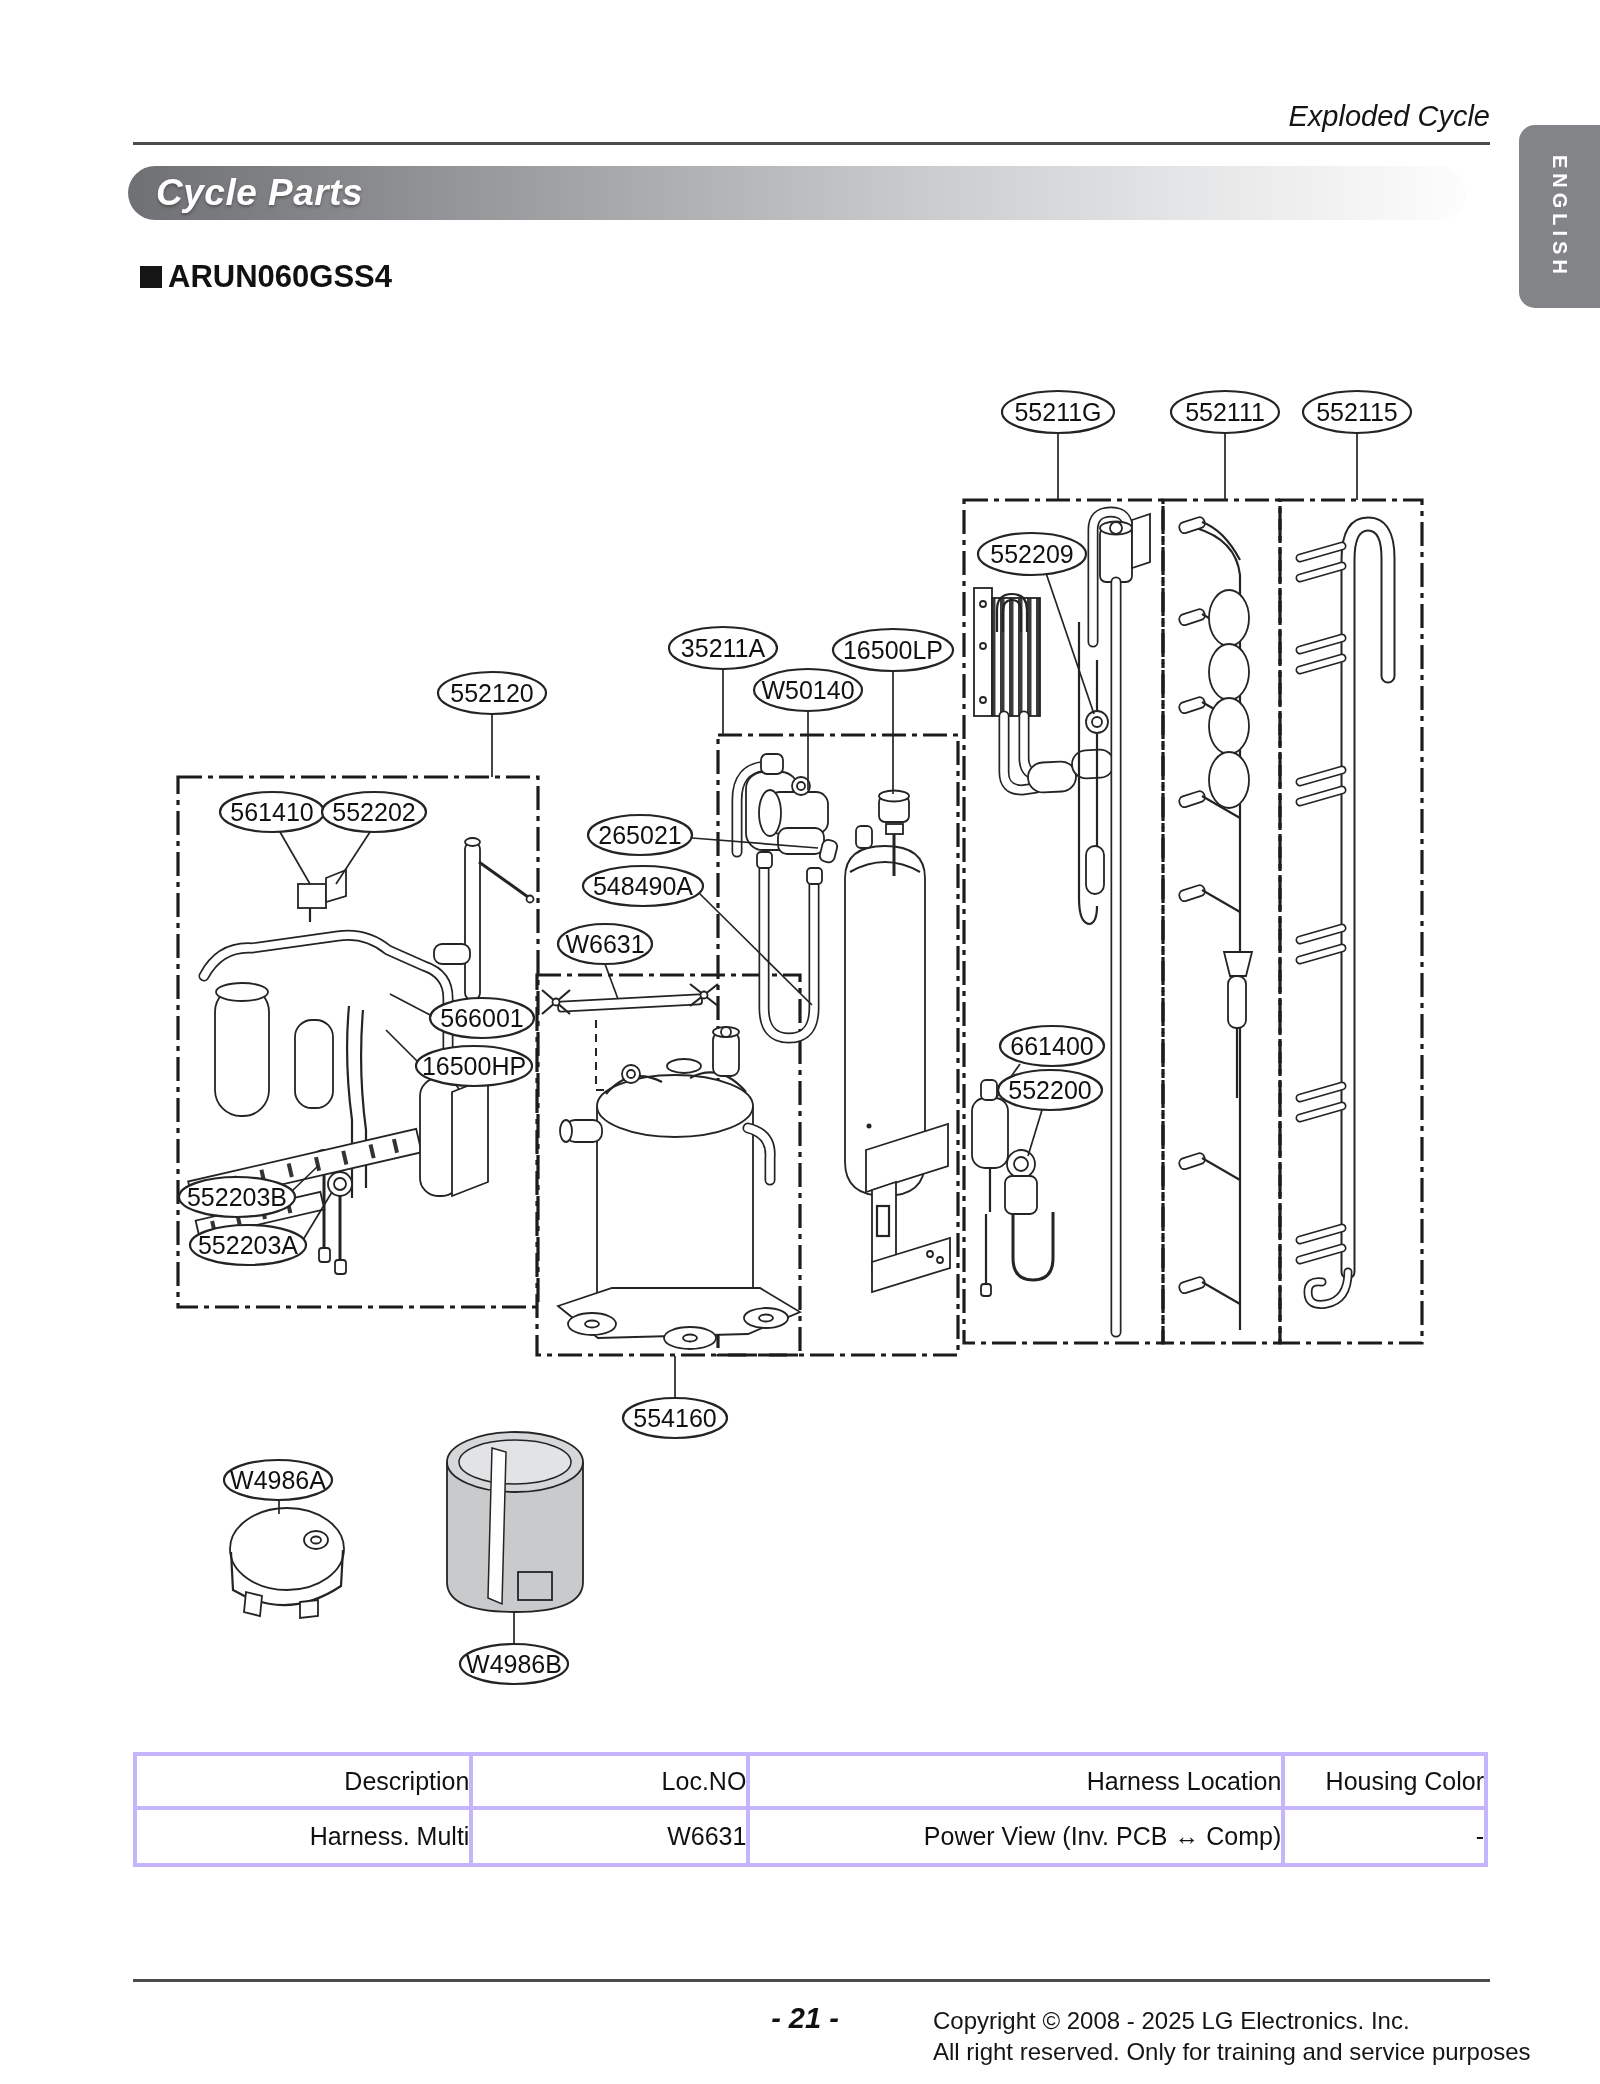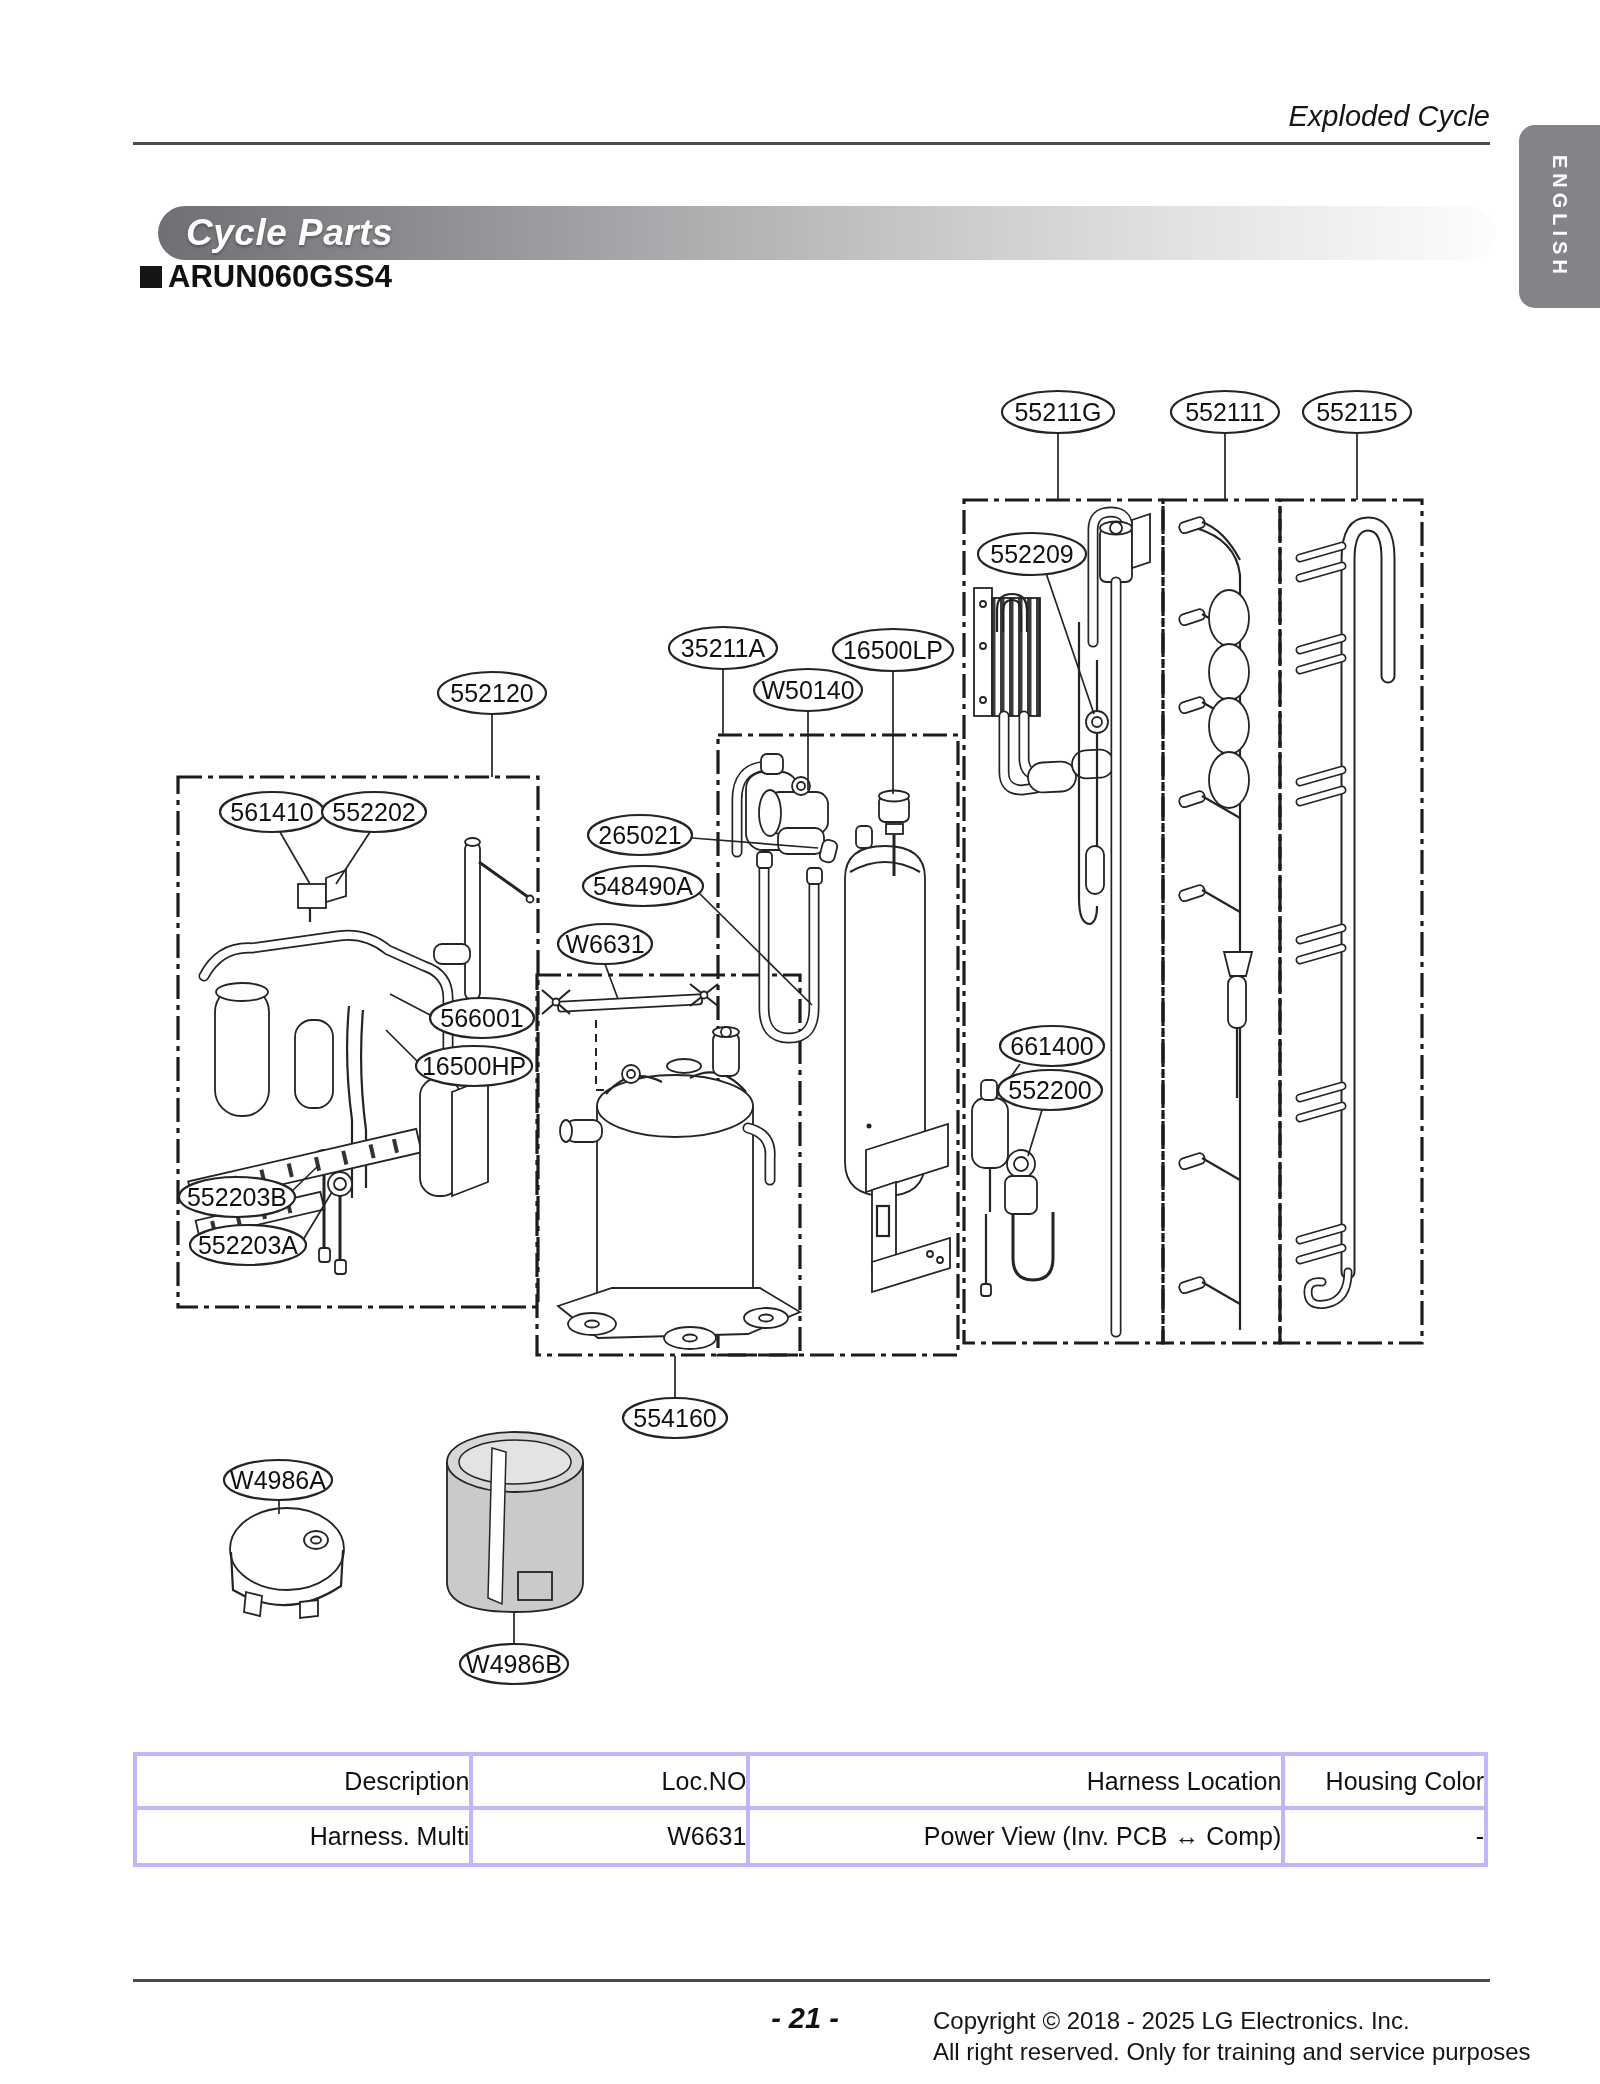--- a/index.html
+++ b/index.html
@@ -4,23 +4,23 @@
 <style>
   html,body{margin:0;padding:0;background:#e9e9e9;}
   .page{position:relative;width:1600px;height:2084px;background:#ffffff;overflow:hidden;
         font-family:"Liberation Sans","DejaVu Sans",sans-serif;color:#111;}
   .abs{position:absolute;}
   
   .exploded{left:600px;top:100px;width:890px;text-align:right;font-style:italic;font-weight:500;
             font-size:29px;color:#151515;}
   .rule{left:133px;width:1357px;height:3px;background:#4a4b4d;}
   .toprule{top:142px;}
-  .banner{left:158px;top:166px;width:1338px;height:54px;border-radius:27px;
+  .banner{left:128px;top:166px;width:1338px;height:54px;border-radius:27px;
           background:linear-gradient(90deg,#6f7073 0%,#87888b 16%,#aaabad 38%,#cbccce 60%,#e3e4e5 78%,#f4f4f5 92%,#fdfdfd 100%);
-          display:flex;align-items:center;margin-top:40px;}
+          display:flex;align-items:center;}
   .banner span{font-style:italic;font-weight:bold;font-size:37px;color:#ffffff;margin-left:28px;
                letter-spacing:0.5px;text-shadow:0 2px 3px rgba(40,40,40,0.45);}
   .modelrow{left:140px;top:259px;display:flex;align-items:center;gap:6px;}
   .sq{width:22px;height:22px;background:#151515;}
   .modeltxt{font-weight:bold;font-size:31px;letter-spacing:0px;}
   .engtab{right:0;top:125px;width:81px;height:183px;background:#828487;border-radius:16px 0 0 16px;
           display:flex;align-items:center;justify-content:center;}
   .engtab span{writing-mode:vertical-rl;font-size:20px;font-weight:600;letter-spacing:5px;color:#fff;}
   
   .tblwrap{left:133px;top:1752px;width:1355px;}
@@ -431,17 +431,17 @@
         <td>Power View (Inv. PCB ↔ Comp)</td>
         <td>-</td>
       </tr>
     </tbody>
       </table>
   </div>
 
   <div class="abs rule botrule"></div>
   <div class="abs pageno">- 21 -</div>
   <div class="abs copy">
-    <div>Copyright © 2018 - 2025 LG Electronics. Inc.</div>
+    <div>Copyright © 2008 - 2025 LG Electronics. Inc.</div>
     <div>All right reserved. Only for training and service purposes</div>
   </div>
 
 </div>
 
 </body></html>

